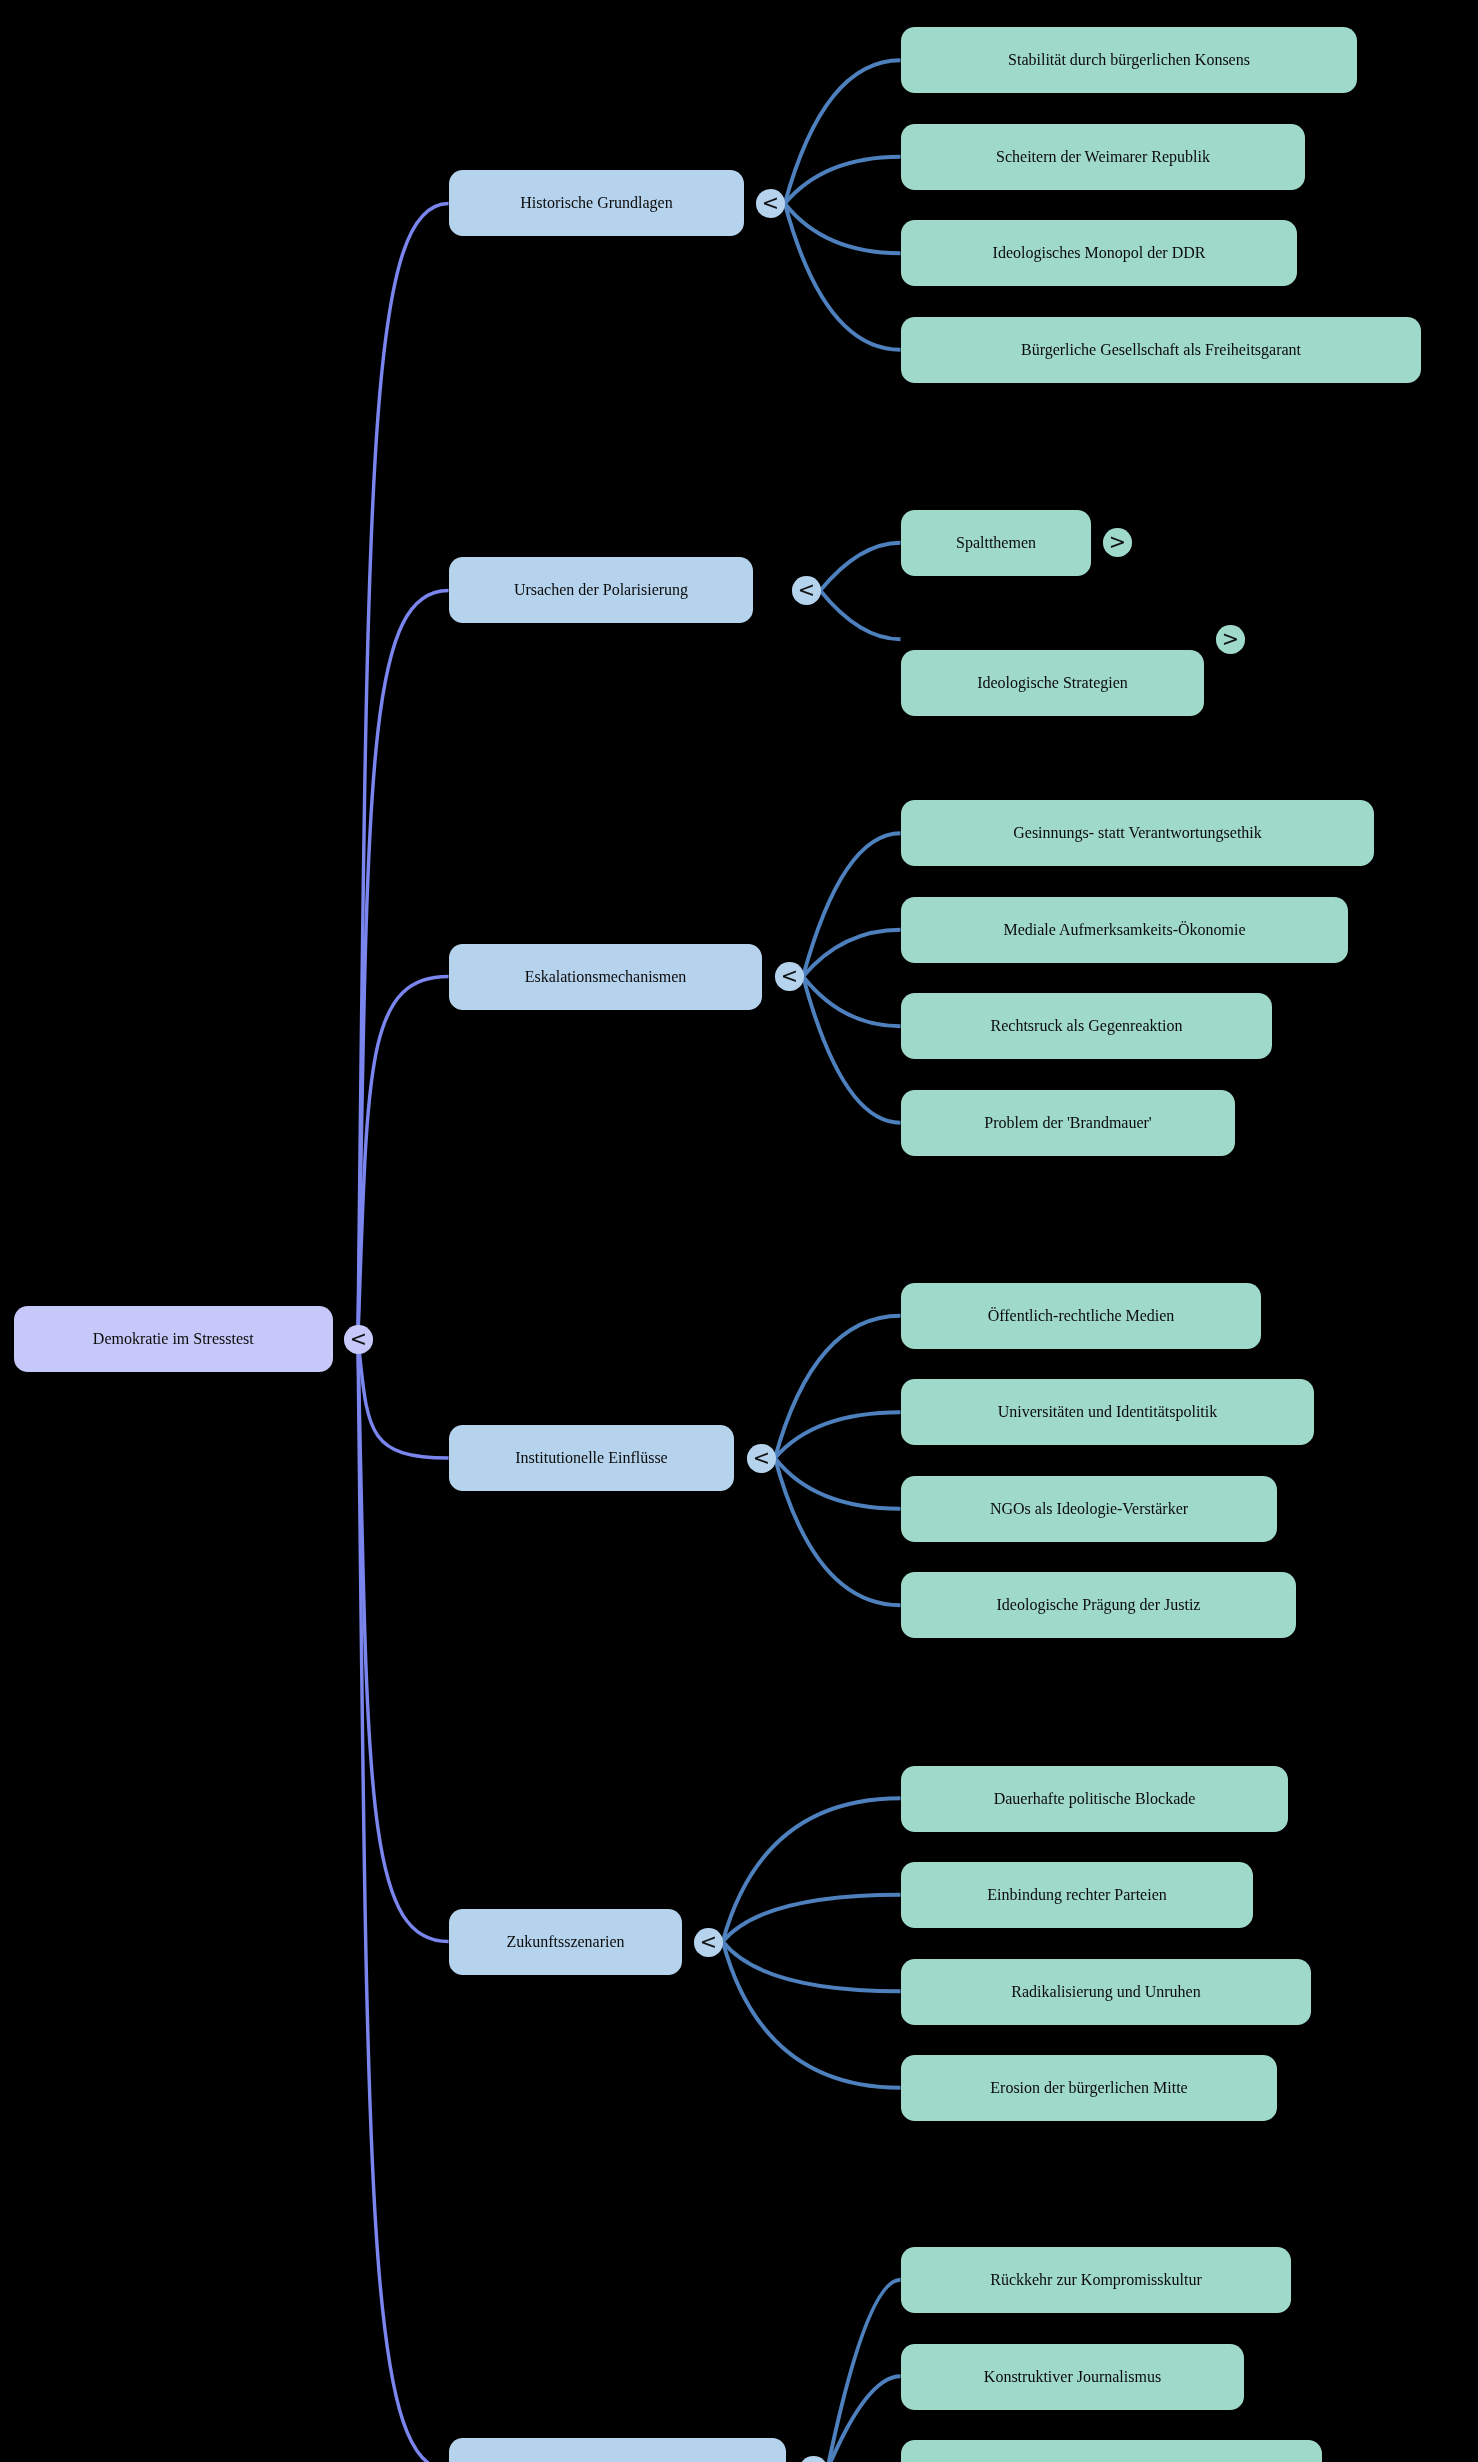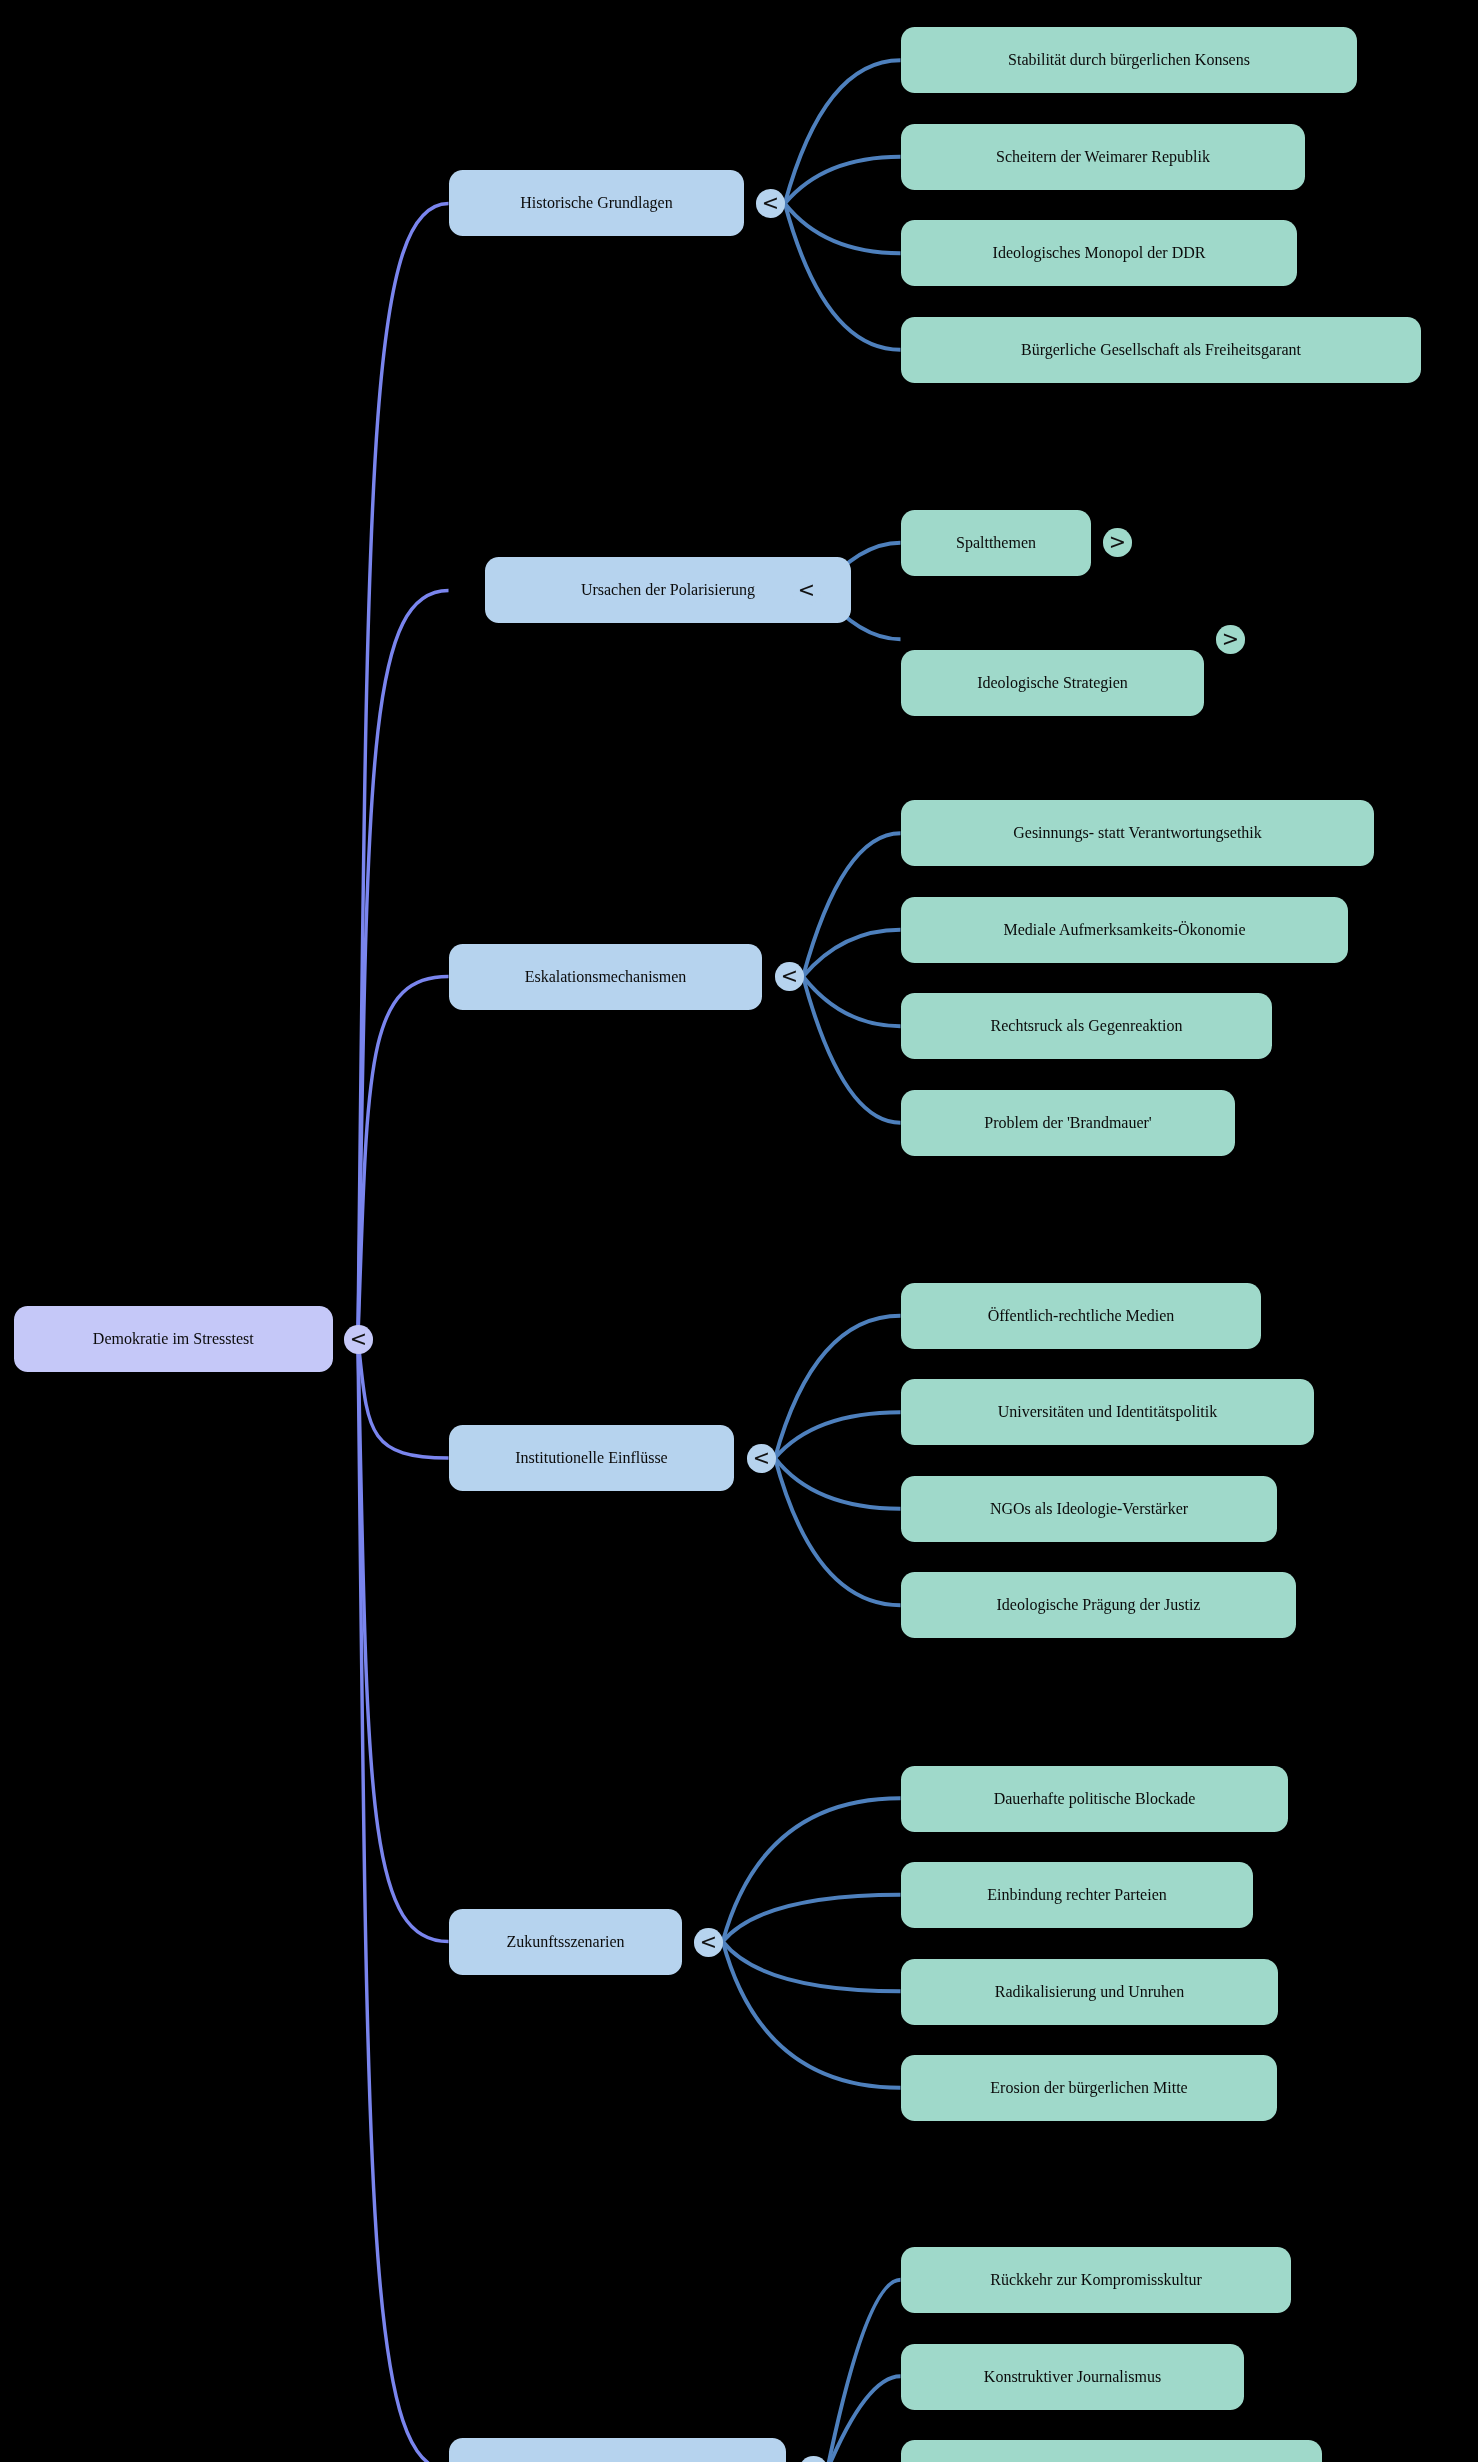--- a/index.html
+++ b/index.html
@@ -84,21 +84,21 @@
     <span>&lt;</span>
   </div>
 
   <div class="node branch" style="left:449px;top:170px;width:295px;">
     <span>Historische Grundlagen</span>
   </div>
   <div class="toggle blue" style="left:756px;top:189px;">
     <span>&lt;</span>
   </div>
 
-  <div class="node branch" style="left:449px;top:557px;width:366px;margin-left:36px;">
+  <div class="node branch" style="left:449px;top:557px;width:304px;">
     <span>Ursachen der Polarisierung</span>
   </div>
   <div class="toggle blue" style="left:792px;top:576px;">
     <span>&lt;</span>
   </div>
 
   <div class="node branch" style="left:449px;top:944px;width:313px;">
     <span>Eskalationsmechanismen</span>
   </div>
   <div class="toggle blue" style="left:775px;top:962px;">
@@ -177,21 +177,21 @@
   <div class="node child" style="left:901px;top:1572px;width:395px;">
     <span>Ideologische Prägung der Justiz</span>
   </div>
 
   <div class="node child" style="left:901px;top:1766px;width:387px;">
     <span>Dauerhafte politische Blockade</span>
   </div>
   <div class="node child" style="left:901px;top:1862px;width:352px;">
     <span>Einbindung rechter Parteien</span>
   </div>
-  <div class="node child" style="left:901px;top:1959px;width:377px;">
+  <div class="node child" style="left:901px;top:1959px;width:410px;">
     <span>Radikalisierung und Unruhen</span>
   </div>
   <div class="node child" style="left:901px;top:2055px;width:376px;">
     <span>Erosion der bürgerlichen Mitte</span>
   </div>
 
   <div class="node child" style="left:901px;top:2247px;width:390px;">
     <span>Rückkehr zur Kompromisskultur</span>
   </div>
   <div class="node child" style="left:901px;top:2344px;width:343px;">

